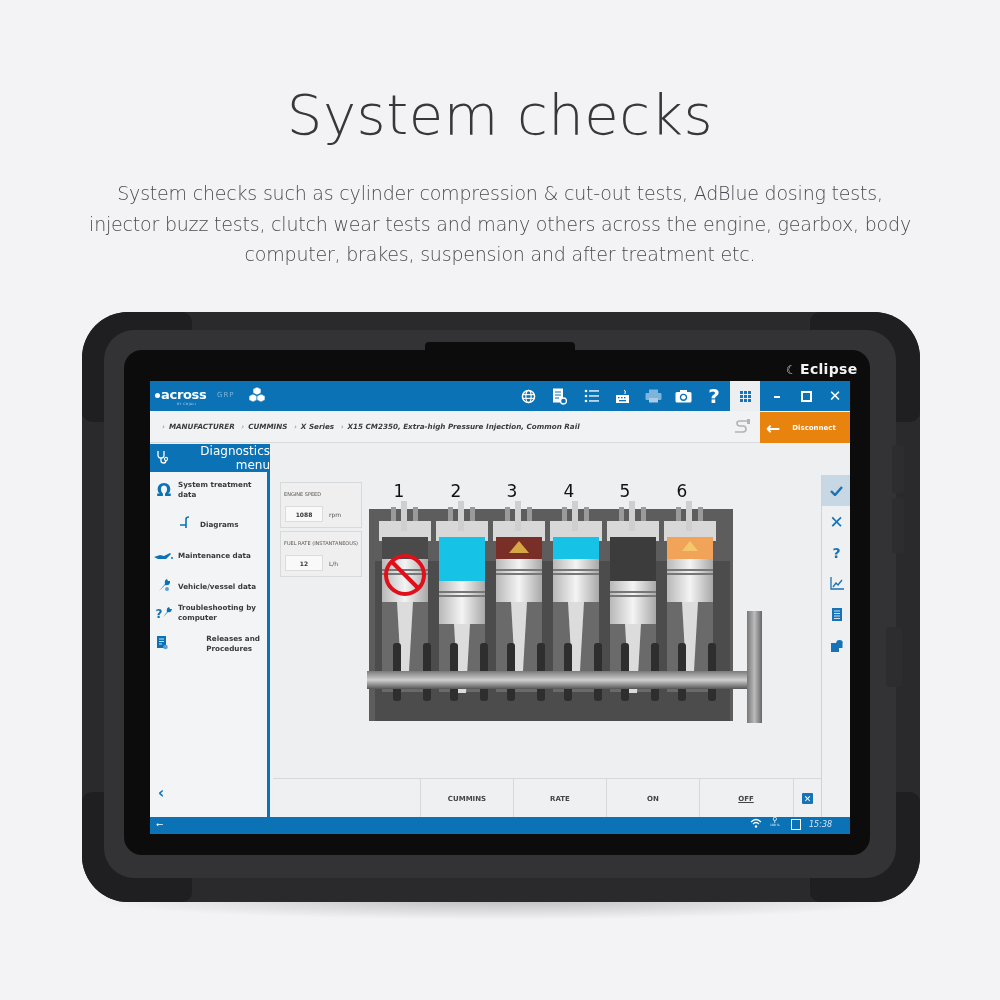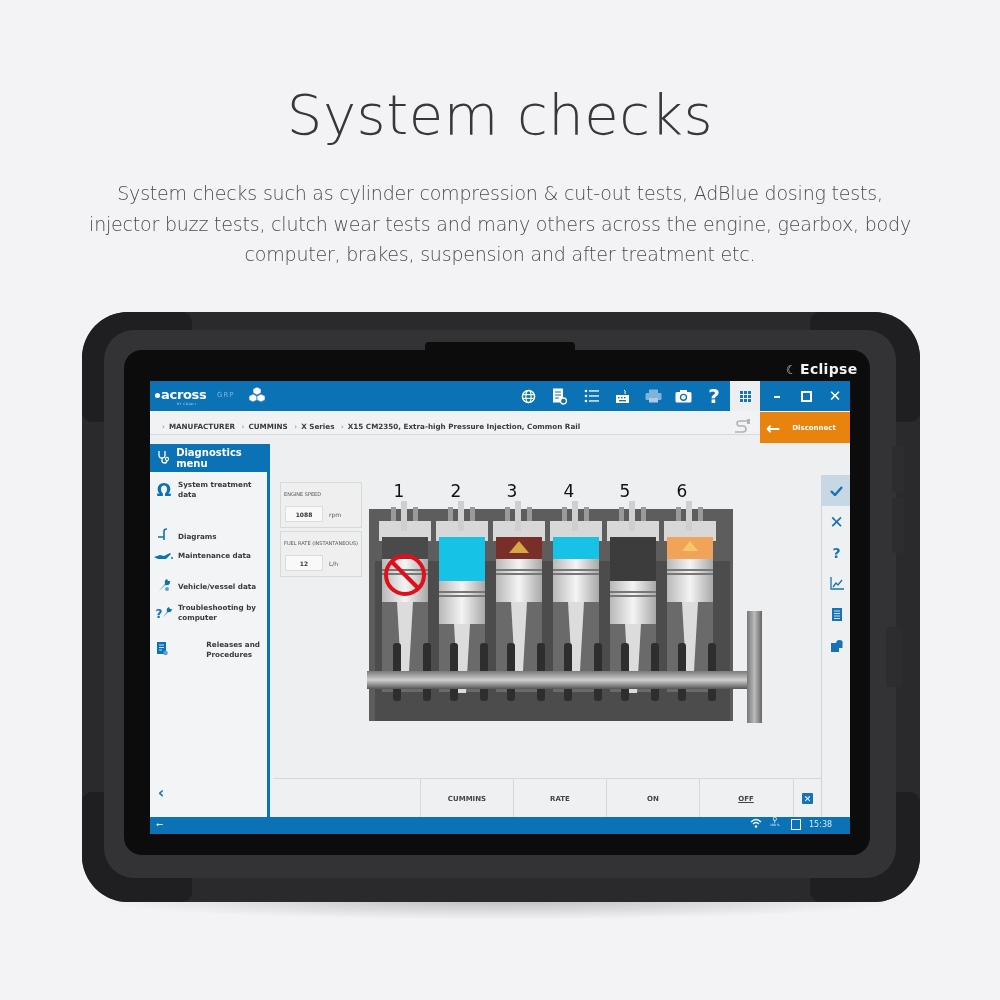--- a/index.html
+++ b/index.html
@@ -79,22 +79,23 @@
   }
   .tb-grid {
     position: absolute; left: 580px; top: 0; width: 30px; height: 30px; background: #eceef0;
     display: flex; align-items: center; justify-content: center;
   }
   .win-btn {
     position: absolute; top: 0; width: 30px; height: 30px; color: #fff;
     display: flex; align-items: center; justify-content: center; font-size: 15px; font-weight: bold;
   }
   .crumbbar {
-    position: absolute; left: 0; top: 30px; width: 700px; height: 24px; background: #f1f2f3;
+    position: absolute; left: 0; top: 30px; width: 700px; height: 32px; background: #f1f2f3;
     border-bottom: 1px solid #d8dadc;
+    font-style: italic;
   }
   .crumbs {
     position: absolute; left: 8px; top: 11px; font-size: 7.2px; color: #3b3b3b; font-weight: bold;
     white-space: nowrap;
   }
   .crumbs .sep { color: #8a8a8a; margin: 0 4px; font-weight: normal; }
   .connector {
     position: absolute; left: 580px; top: 36px; width: 26px; height: 20px; color: #b6b6b6; font-size: 14px;
     display: flex; align-items: center; justify-content: center;
   }
@@ -108,21 +109,21 @@
   
   .sidebar {
     position: absolute; left: 0; top: 63px; width: 120px; height: 373px; background: #f3f4f5;
     border-right: 3px solid #0a72b5;
   }
   .side-head {
     position: absolute; left: 0; top: 0; width: 120px; height: 28px; background: #0a72b5; color: #fff;
     display: flex; align-items: center;
   }
   .side-head .ic { width: 28px; text-align: center; font-size: 13px; }
-  .side-head .t { font-size: 10px; font-weight: bold; }
+  .side-head .t { font-size: 12px; font-weight: normal; text-align: right; }
   .side-item {
     position: absolute; left: 0; width: 117px; display: flex; align-items: center;
   }
   .side-item .ic { width: 28px; text-align: center; color: #0a72b5; font-size: 15px; font-weight: bold; }
   .side-item .t { font-size: 7.2px; font-weight: bold; color: #3a3a3a; line-height: 10px; }
   .side-back {
     position: absolute; left: 8px; top: 340px; color: #0a72b5; font-size: 15px; font-weight: bold;
   }
 
   
@@ -180,21 +181,21 @@
     display: flex; align-items: center; justify-content: center; border-radius: 1px;
   }
   .statusbar {
     position: absolute; left: 0; top: 436px; width: 700px; height: 17px; background: #0a72b5; color: #fff;
   }
   .statusbar .usb { position: absolute; left: 6px; top: 2px; font-size: 9px; }
   .statusbar .wifi { position: absolute; left: 600px; top: 1px; font-size: 10px; }
   .statusbar .zoom { position: absolute; left: 620px; top: 0px; font-size: 7px; line-height: 6px; text-align: center; }
   .statusbar .zoom small { display: block; font-size: 3px; line-height: 4px; }
   .statusbar .cal { position: absolute; left: 641px; top: 2px; width: 10px; height: 11px; border: 1px solid #fff; }
-  .statusbar .time { position: absolute; left: 659px; top: 3px; font-size: 8px; color: #d5e7f5; }
+  .statusbar .time { position: absolute; left: 659px; top: 3px; font-size: 8px; color: #d5e7f5; font-style: italic; }
 </style>
 </head>
 <body>
 
 <div class="hero-title">System checks</div>
 <div class="hero-desc">System checks such as cylinder compression &amp; cut-out tests, AdBlue dosing tests, injector buzz tests, clutch wear tests and many others across the engine, gearbox, body computer, brakes, suspension and after treatment etc.</div>
 
 <div class="shadow"></div>
 <div class="bumper">
   <div class="corner tl"></div>
@@ -332,21 +333,21 @@
             <path d="M5 8 V11 Q5 13 8 13 Q10 13 10 10" fill="none" stroke="#fff" stroke-width="1.3"></path>
             <circle cx="10" cy="9" r="1.6" fill="none" stroke="#fff" stroke-width="1.1"></circle>
           </svg>
       </span>
       <span class="t">Diagnostics menu</span>
     </div>
     <div class="side-item" style="top:36px;">
       <span class="ic" style="font-size:17px;">Ω</span>
       <span class="t" style="width:78px;">System treatment data</span>
     </div>
-    <div class="side-item" style="top:84px;">
+    <div class="side-item" style="top:72px;padding-left:22px;">
       <span class="ic">
         <svg width="14" height="14" viewBox="0 0 14 14">
             <path d="M1 9 H7 M7 3 V12 M7 3 Q7 1 10 1" fill="none" stroke="#0a72b5" stroke-width="1.6"></path>
           </svg>
       </span>
       <span class="t">Diagrams</span>
     </div>
     <div class="side-item" style="top:103px;">
       <span class="ic">
         <svg width="20" height="10" viewBox="0 0 20 10">
@@ -364,21 +365,21 @@
           </svg>
       </span>
       <span class="t">Vehicle/vessel data</span>
     </div>
     <div class="side-item" style="top:159px;">
       <span class="ic" style="font-size:12px;">?<svg width="10" height="12" viewBox="0 0 10 12">
             <path d="M1 11 L5 6 Q4 2 7 1 L8 3 L10 3 Q9 7 6 6" fill="#0a72b5"></path>
           </svg></span>
       <span class="t" style="width:80px;">Troubleshooting by computer</span>
     </div>
-    <div class="side-item" style="top:196px;gap:32px;">
+    <div class="side-item" style="top:190px;gap:32px;">
       <span class="ic">
         <svg width="12" height="15" viewBox="0 0 12 15">
             <rect x="1" y="1" width="9" height="12" fill="#0a72b5"></rect>
             <g stroke="#fff" stroke-width="0.8">
               <line x1="3" y1="4" x2="8" y2="4"></line>
               <line x1="3" y1="6.5" x2="8" y2="6.5"></line>
               <line x1="3" y1="9" x2="6" y2="9"></line>
             </g>
             <circle cx="9.5" cy="12" r="2.3" fill="#5aa0d4"></circle>
           </svg>

